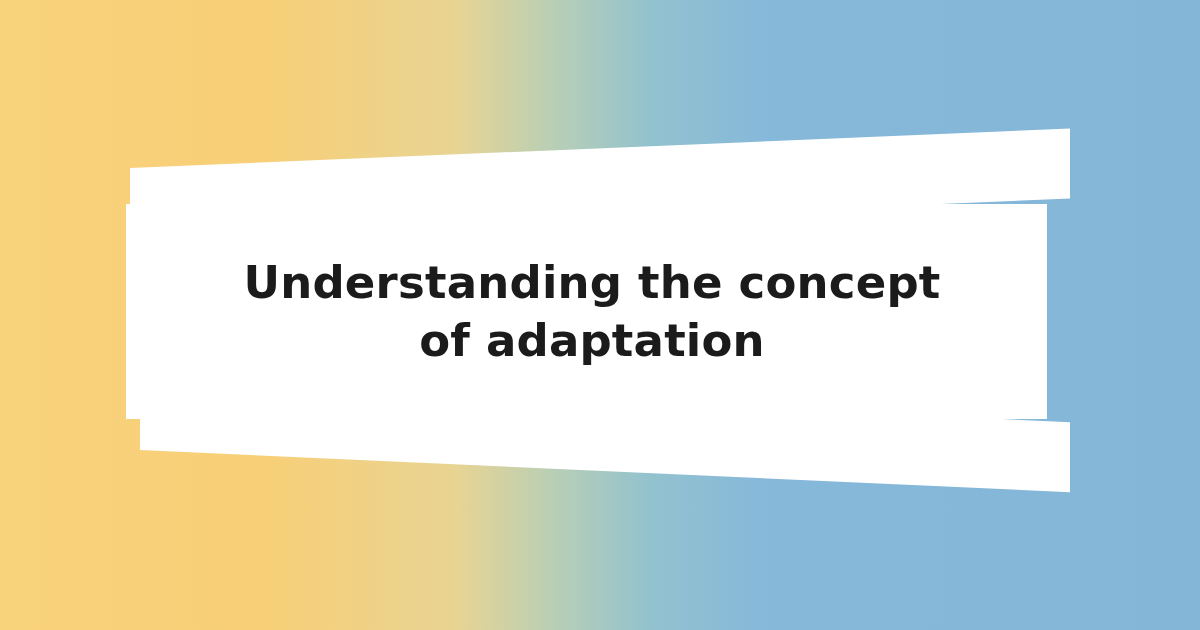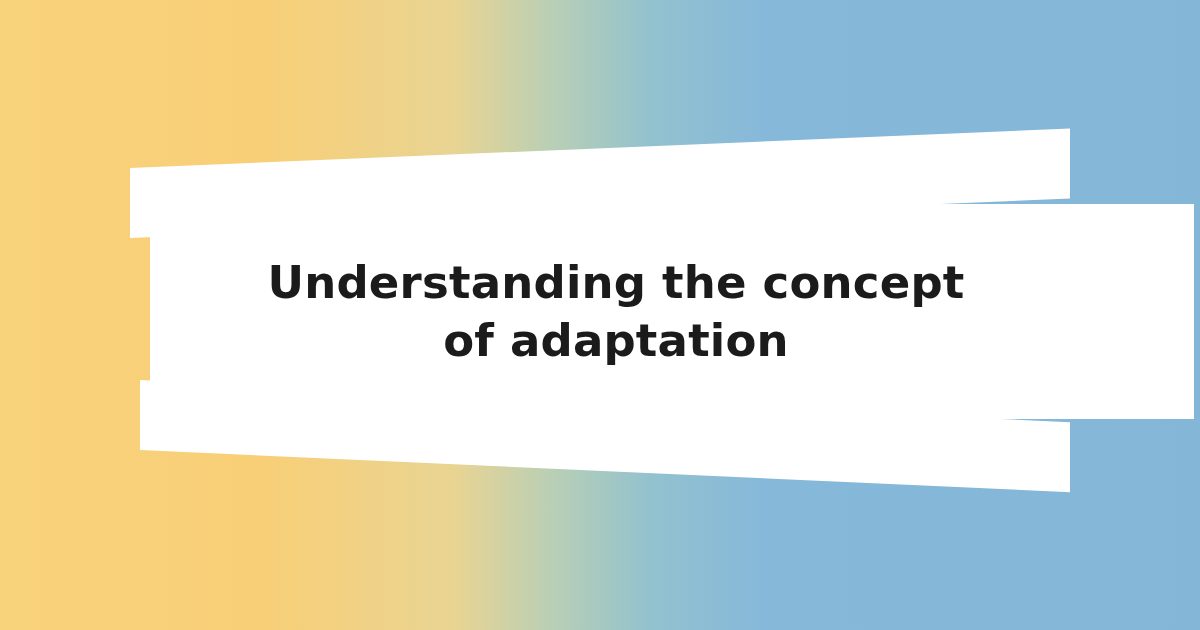--- a/index.html
+++ b/index.html
@@ -42,23 +42,23 @@
     left: 140px;
     top: 380px;
     width: 930px;
     height: 70px;
     background: #ffffff;
     transform: skewY(2.6deg);
     transform-origin: left top;
   }
   .card {
     position: absolute;
-    left: 150px;
+    left: 126px;
     top: 204px;
-    width: 1044px;
+    width: 921px;
     height: 215px;
     background: #ffffff;
   }
   .card-inner {
     position: absolute;
     left: 0;
     top: 0;
     width: 932px;
     height: 215px;
     display: flex;

